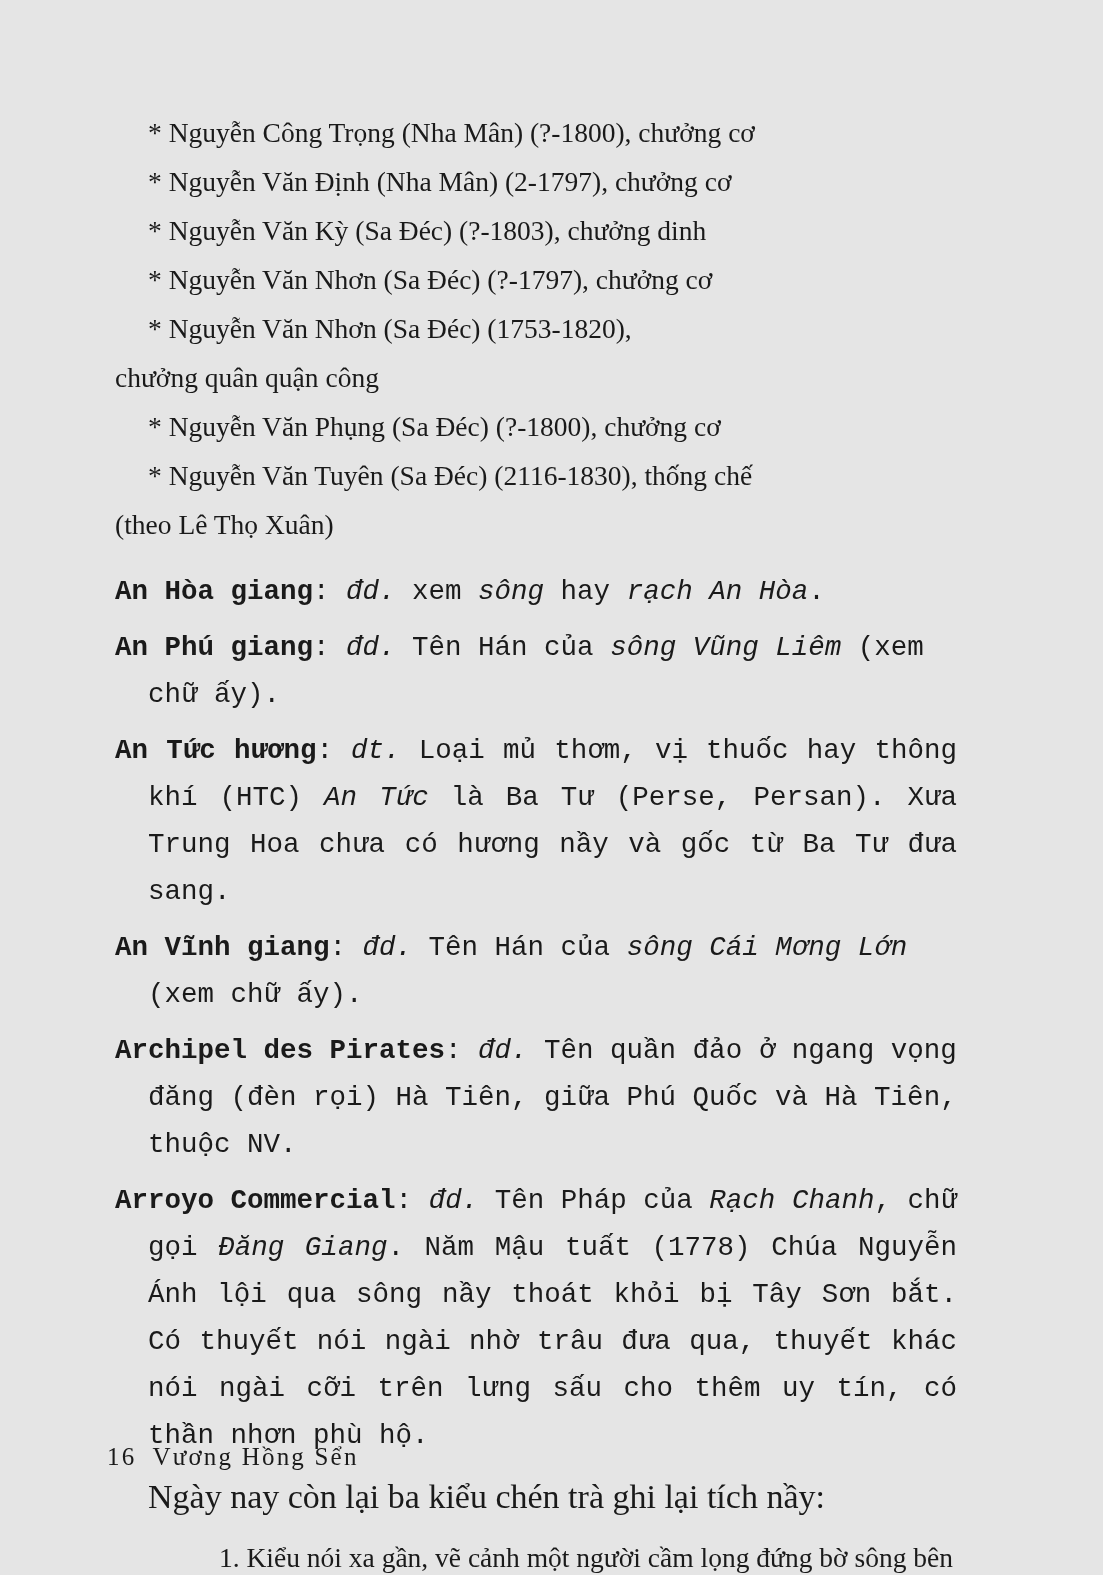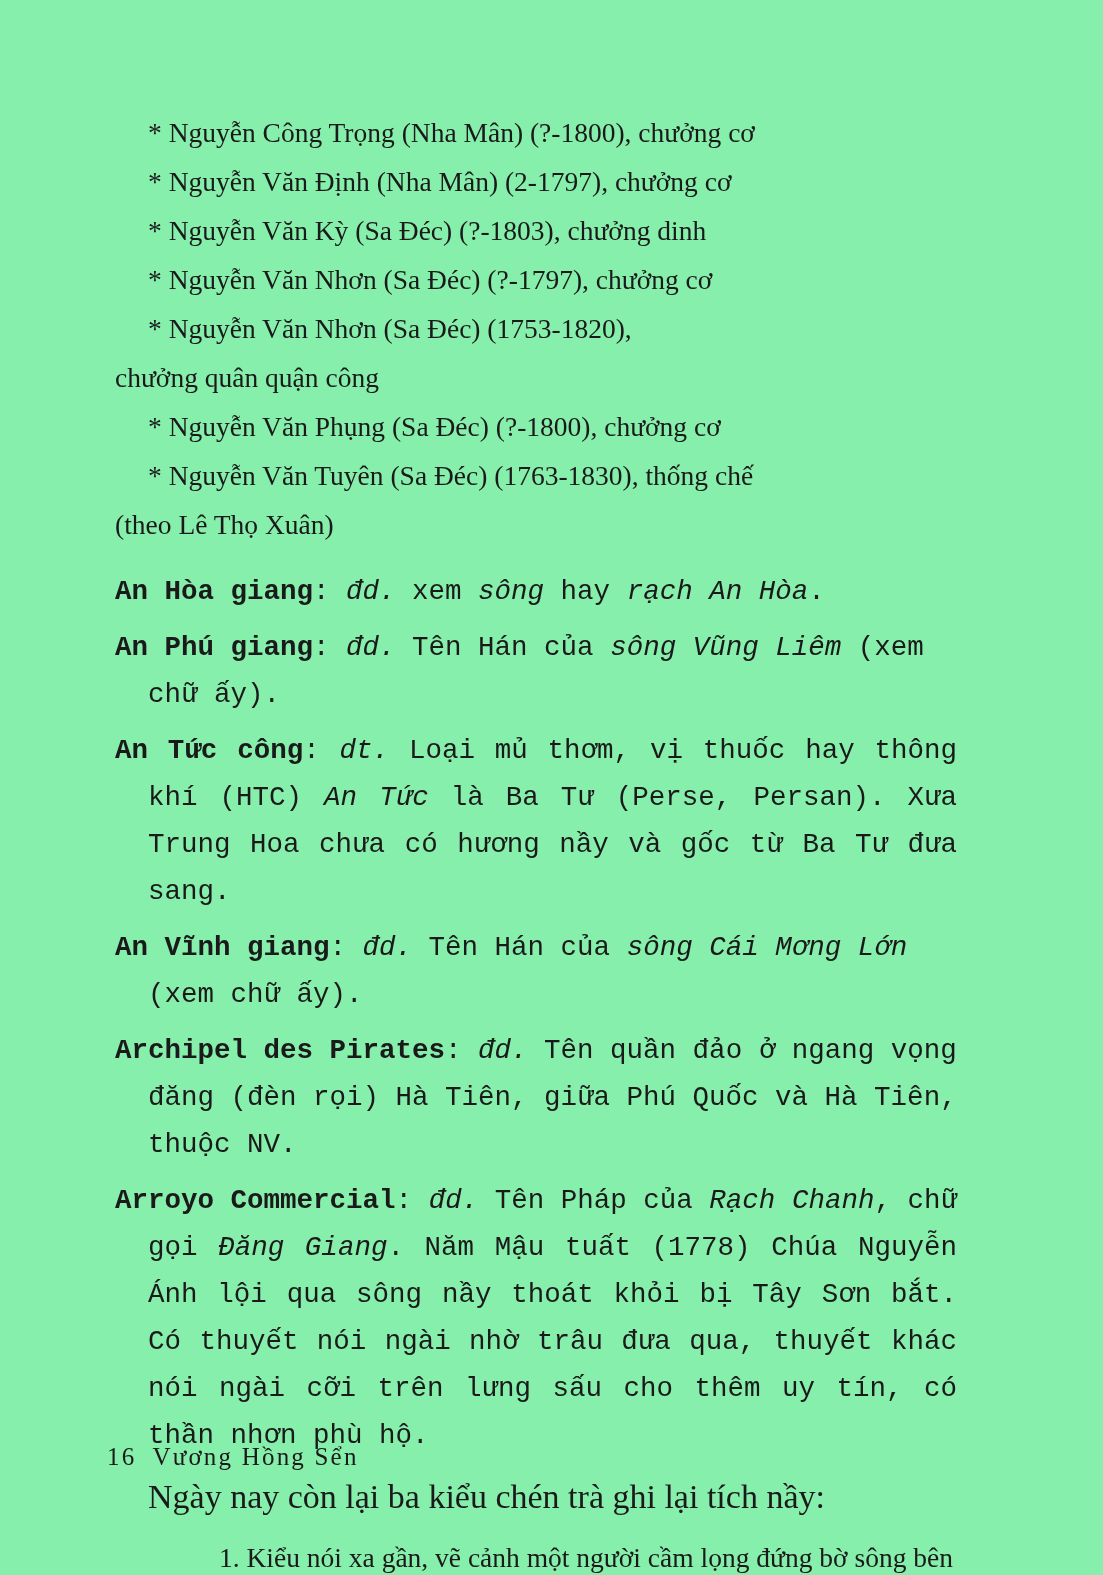--- a/index.html
+++ b/index.html
@@ -4,21 +4,21 @@
 <style>
   html, body {
     margin: 0;
     padding: 0;
     background: #ffffff;
   }
   .page {
     position: relative;
     width: 1103px;
     height: 1575px;
-    background: #86efac;
+    background: #e5e5e5;
     font-family: "Liberation Serif", "DejaVu Serif", serif;
     color: #1a1a1a;
     overflow: hidden;
     box-sizing: border-box;
   }
   .content {
     position: absolute;
     left: 115px;
     top: 108px;
     width: 842px;
@@ -116,39 +116,39 @@
   <div class="content">
 
     <div>
       <p class="star-line">* Nguyễn Công Trọng (Nha Mân) (?-1800), chưởng cơ</p>
       <p class="star-line">* Nguyễn Văn Định (Nha Mân) (2-1797), chưởng cơ</p>
       <p class="star-line">* Nguyễn Văn Kỳ (Sa Đéc) (?-1803), chưởng dinh</p>
       <p class="star-line">* Nguyễn Văn Nhơn (Sa Đéc) (?-1797), chưởng cơ</p>
       <p class="star-line">* Nguyễn Văn Nhơn (Sa Đéc) (1753-1820),</p>
       <p class="right-line tight">chưởng quân quận công</p>
       <p class="star-line">* Nguyễn Văn Phụng (Sa Đéc) (?-1800), chưởng cơ</p>
-      <p class="star-line">* Nguyễn Văn Tuyên (Sa Đéc) (1763-1830), thống chế</p>
+      <p class="star-line">* Nguyễn Văn Tuyên (Sa Đéc) (2116-1830), thống chế</p>
       <p class="right-line">(theo Lê Thọ Xuân)</p>
     </div>
 
     <div class="gap-sm"></div>
 
     <div>
 
       <p class="entry nojust spaced">
         <span class="headword">An Hòa giang</span><span>: </span><span class="ital">đd.</span><span> xem </span><span class="ital">sông</span><span> hay </span><span class="ital">rạch An Hòa</span><span>.</span>
       </p>
 
       <p class="entry nojust spaced">
         <span class="headword">An Phú giang</span><span>: </span><span class="ital">đd.</span><span> Tên Hán của </span><span class="ital">sông Vũng Liêm</span><span> (xem chữ ấy).</span>
       </p>
 
 
       <p class="entry spaced">
-        <span class="headword">An Tức công</span><span>: </span><span class="ital">dt.</span><span> Loại mủ thơm, vị thuốc hay thông khí (HTC) </span><span class="ital">An Tức</span><span> là Ba Tư (Perse, Persan). Xưa Trung Hoa chưa có hương nầy và gốc từ Ba Tư đưa sang.</span>
+        <span class="headword">An Tức hương</span><span>: </span><span class="ital">dt.</span><span> Loại mủ thơm, vị thuốc hay thông khí (HTC) </span><span class="ital">An Tức</span><span> là Ba Tư (Perse, Persan). Xưa Trung Hoa chưa có hương nầy và gốc từ Ba Tư đưa sang.</span>
       </p>
 
       <p class="entry nojust spaced">
         <span class="headword">An Vĩnh giang</span><span>: </span><span class="ital">đd.</span><span> Tên Hán của </span><span class="ital">sông Cái Mơng Lớn</span><span> (xem chữ ấy).</span>
       </p>
 
 
       <p class="entry nojust spaced">
         <span class="headword">Archipel des Pirates</span><span>: </span><span class="ital">đd.</span><span> Tên quần đảo ở ngang vọng đăng (đèn rọi) Hà Tiên, giữa Phú Quốc và Hà Tiên, thuộc NV.</span>
       </p>

